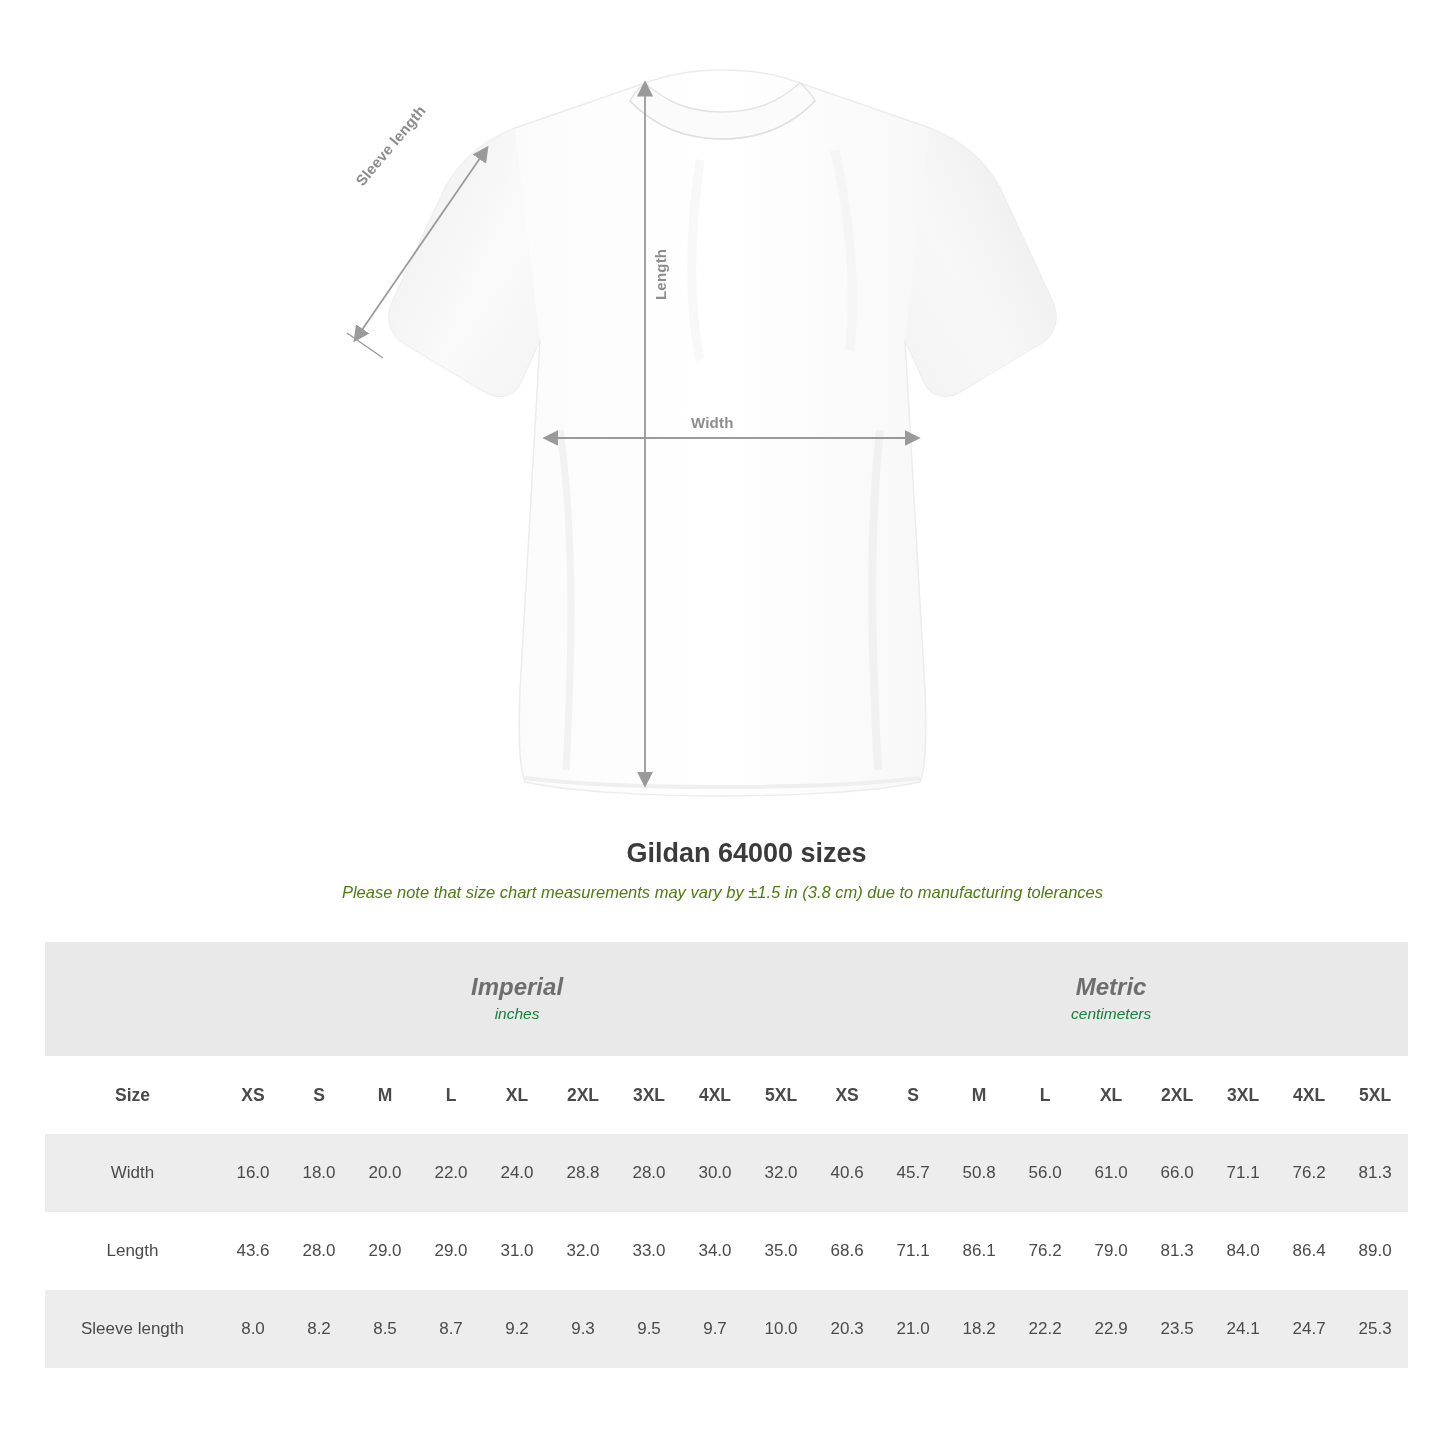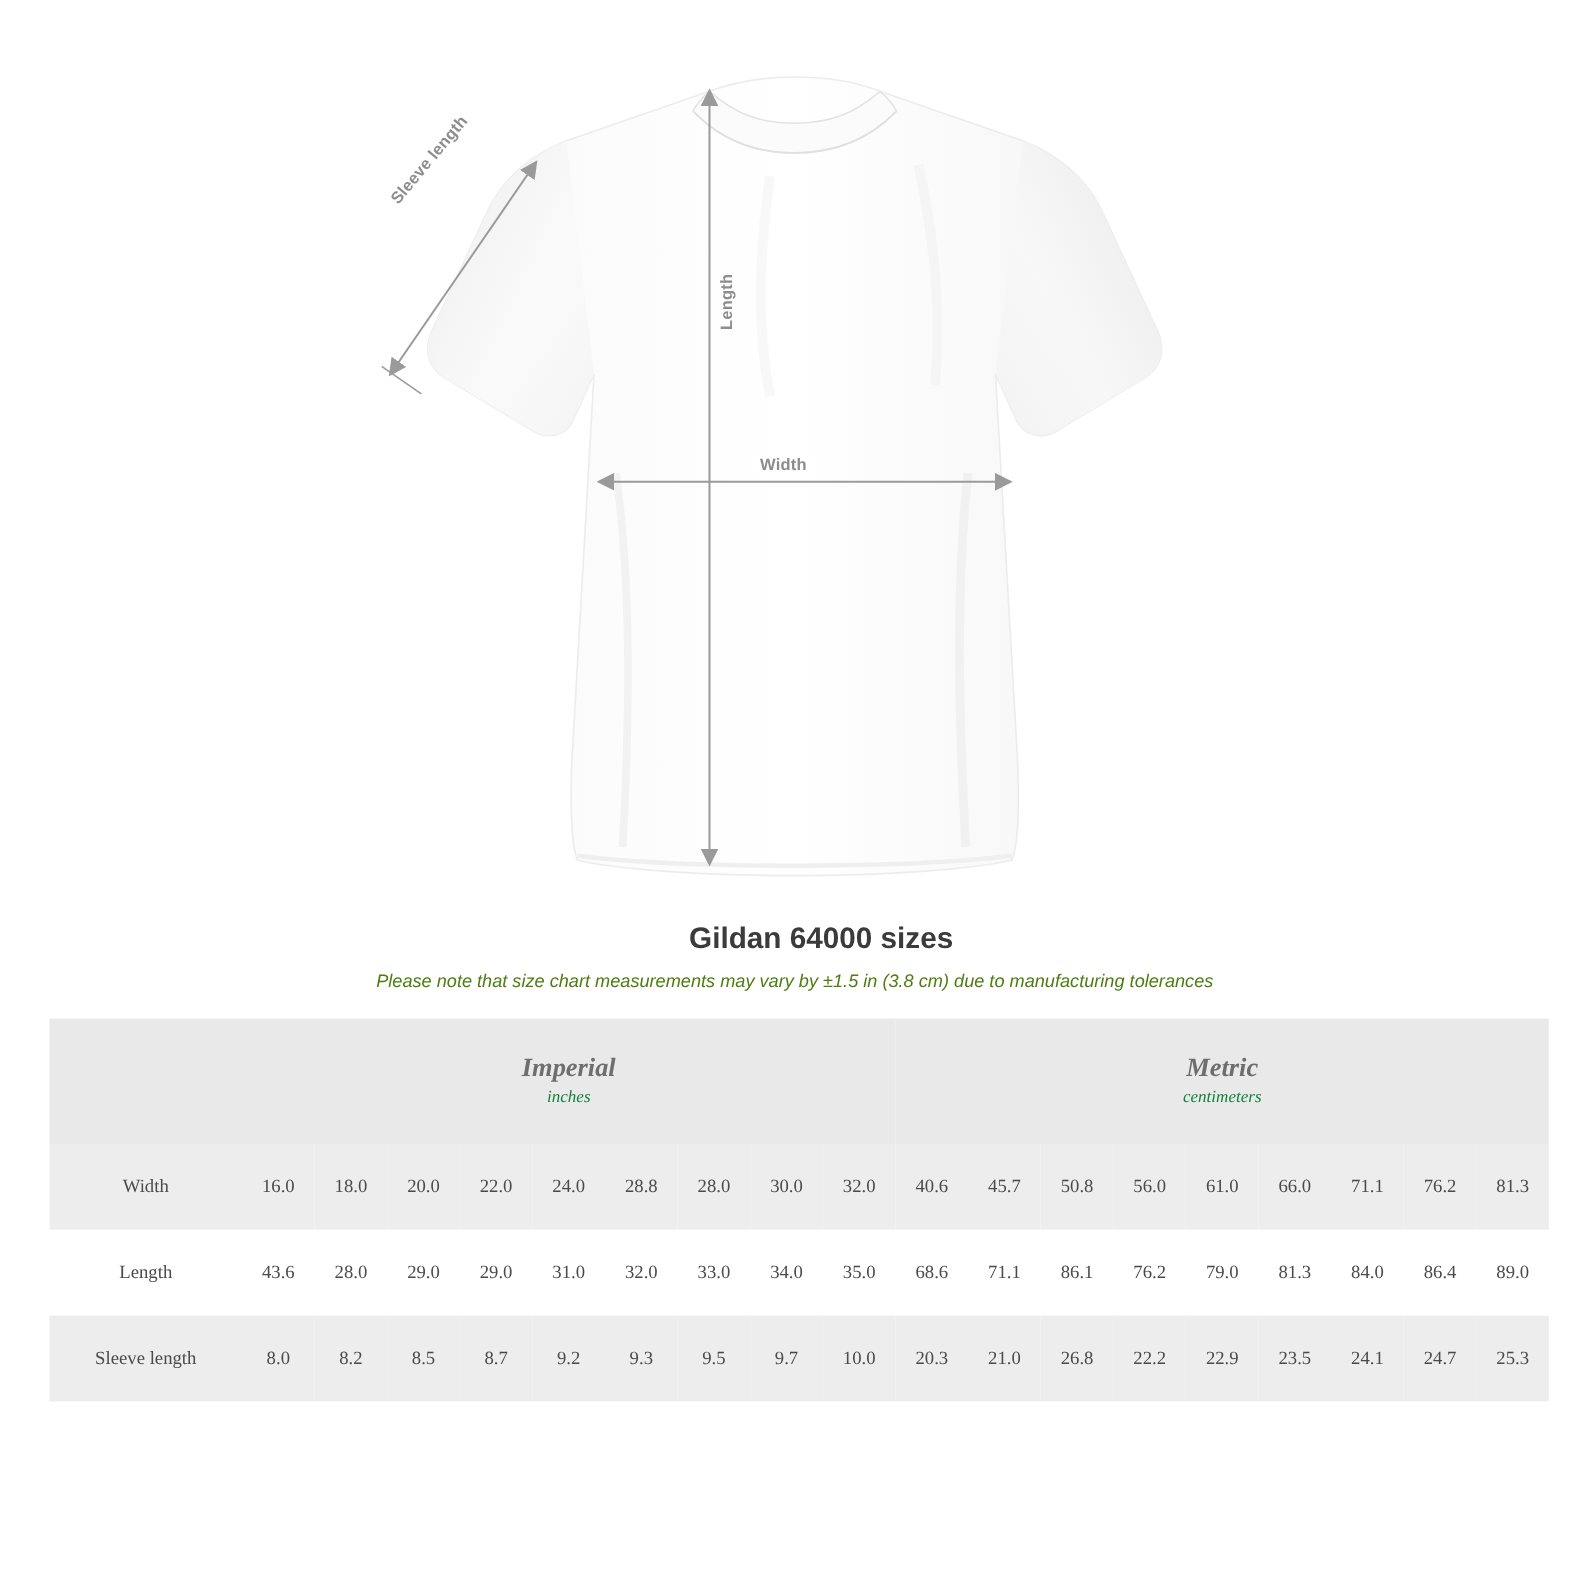--- a/index.html
+++ b/index.html
@@ -71,23 +71,22 @@
   }
   .chart-note {
     font-size: 16.5px;
     font-style: italic;
     color: #4d7c0f;
     margin: 0;
   }
 
   
   .table-wrap {
-    margin-top: 24px;
+    margin-top: 40px;
     padding: 0 45px;
-    font-family: Liberation Serif, serif;
   }
   table.size-table {
     width: 1355px;
     border-collapse: collapse;
     table-layout: fixed;
   }
   table.size-table td,
   table.size-table th {
     text-align: center;
     font-size: 17px;
@@ -255,20 +254,41 @@
         <td class="unit-cell" colspan="9">
           <div class="unit-name">Imperial</div>
           <div class="unit-sub">inches</div>
         </td>
         <td class="unit-cell" colspan="9">
           <div class="unit-name">Metric</div>
           <div class="unit-sub">centimeters</div>
         </td>
       </tr>
 
+      <tr class="r-head">
+        <td class="row-head">Size</td>
+        <td>XS</td>
+        <td>S</td>
+        <td>M</td>
+        <td>L</td>
+        <td>XL</td>
+        <td>2XL</td>
+        <td>3XL</td>
+        <td>4XL</td>
+        <td>5XL</td>
+        <td>XS</td>
+        <td>S</td>
+        <td>M</td>
+        <td>L</td>
+        <td>XL</td>
+        <td>2XL</td>
+        <td>3XL</td>
+        <td>4XL</td>
+        <td>5XL</td>
+      </tr>
 
       <tr class="r-shade">
         <td class="row-head">Width</td>
         <td>16.0</td>
         <td>18.0</td>
         <td>20.0</td>
         <td>22.0</td>
         <td>24.0</td>
         <td>28.8</td>
         <td>28.0</td>
@@ -313,21 +333,21 @@
         <td>8.2</td>
         <td>8.5</td>
         <td>8.7</td>
         <td>9.2</td>
         <td>9.3</td>
         <td>9.5</td>
         <td>9.7</td>
         <td>10.0</td>
         <td>20.3</td>
         <td>21.0</td>
-        <td>26.8</td>
+        <td>18.2</td>
         <td>22.2</td>
         <td>22.9</td>
         <td>23.5</td>
         <td>24.1</td>
         <td>24.7</td>
         <td>25.3</td>
       </tr>
     </tbody>
   </table>
 </div>

